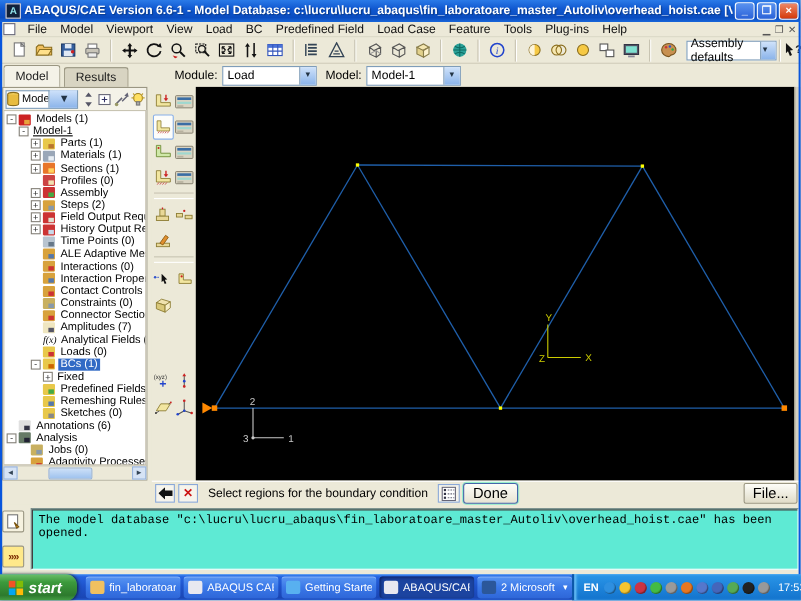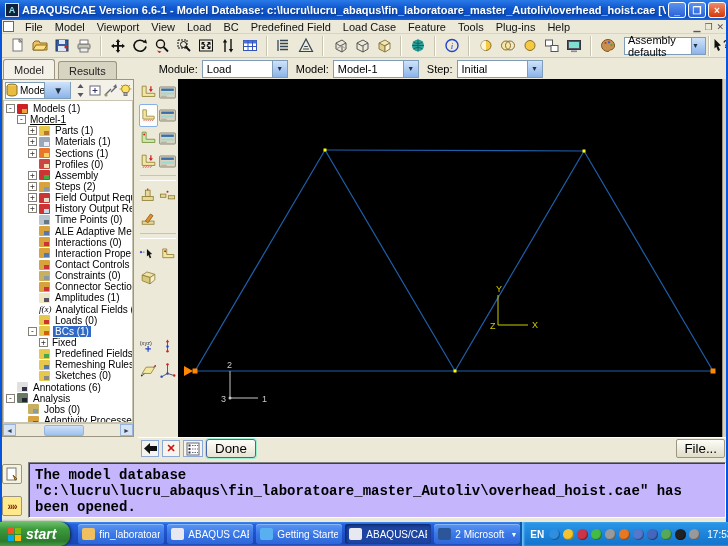--- a/index.html
+++ b/index.html
@@ -78,21 +78,21 @@
   .pr-btn { width:18px; height:17px; border:1px solid #8aa8d8; background:#f6f4ec; display:flex; align-items:center; justify-content:center; font-weight:bold; }
   #prompt-text { padding:0 6px; }
   #done-btn { border:1px solid #4466aa; border-radius:3px; background:linear-gradient(180deg,#fdfdf8,#e8e4d4); padding:1px 8px; box-shadow:0 0 0 1px #9ec; }
   #sets-btn { margin-left:auto; border:1px solid #9a9682; border-radius:2px; background:linear-gradient(180deg,#fdfdf8,#e0dcc8); padding:1px 7px; }
 
   
   #msgarea { left:0; top:459px; width:728px; height:62px; background:#ece9d8; display:flex; padding:3px 2px 3px 2px; gap:2px; }
   #msg-gutter { width:24px; display:flex; flex-direction:column; justify-content:space-between; padding:2px 0; }
   .gut-btn { width:20px; height:20px; border:1px solid #9a9682; border-radius:2px; background:#f6f2e0; display:flex; align-items:center; justify-content:center; }
   .gut-btn.y { background:#ffe98a; color:#7a2a00; font-weight:bold; font-size:10px; letter-spacing:-1px; }
-  #msg-box { flex:1; background:#c4b5fd; border:1px solid #808080; border-right-color:#fff; border-bottom-color:#fff; box-shadow:inset 1px 1px 0 #404040; padding:4px 6px; font-family:"Liberation Mono","DejaVu Sans Mono",monospace; font-size:14px; color:#000;font-weight:bold; }
+  #msg-box { flex:1; background:#5eead4; border:1px solid #808080; border-right-color:#fff; border-bottom-color:#fff; box-shadow:inset 1px 1px 0 #404040; padding:4px 6px; font-family:"Liberation Mono","DejaVu Sans Mono",monospace; font-size:11px; color:#000; }
 
   
   #taskbar { left:0; top:522px; width:728px; height:24px; background:linear-gradient(180deg,#3f8cf3 0%,#2663e0 10%,#1e51c8 50%,#1a46b4 90%,#2a63d8 100%); display:flex; align-items:center; }
   #start-btn { height:24px; padding:0 14px 0 8px; border-radius:0 10px 10px 0; background:linear-gradient(180deg,#6cbf6c 0%,#3c9a3c 30%,#2d7a2d 80%,#45a045 100%); display:flex; align-items:center; gap:4px; color:#fff; font-weight:bold; font-style:italic; font-size:14px; box-shadow:1px 0 3px #123; }
   .flag { width:14px; height:13px; display:grid; grid-template-columns:6px 6px; grid-template-rows:6px 6px; gap:1px; }
   .flag b:nth-child(1){background:#f35325}.flag b:nth-child(2){background:#81bc06}
   .flag b:nth-child(3){background:#05a6f0}.flag b:nth-child(4){background:#ffba08}
   #tasks { display:flex; align-items:center; gap:3px; padding-left:8px; flex:1; }
   .task { width:86px; height:20px; border-radius:3px; background:linear-gradient(180deg,#5a96f2,#3a78e8 50%,#2e66d8); box-shadow:inset 0 1px 0 #8ab4f8; color:#fff; display:flex; align-items:center; gap:4px; padding:0 4px; }
   .task.active { background:#1c44a0; box-shadow:inset 1px 1px 3px #0a1f60; }
@@ -347,27 +347,20 @@
           <span class="combo-arrow">▼</span>
         </div>
       </div>
       <div class="ctx-field">
         <span>Model:</span>
         <div class="ctx-combo">
           <span>Model-1</span>
           <span class="combo-arrow">▼</span>
         </div>
       </div>
-      <div class="ctx-field">
-        <span>Step:</span>
-        <div class="ctx-combo">
-          <span>Initial</span>
-          <span class="combo-arrow">▼</span>
-        </div>
-      </div>
     </div>
 </div>
 
 <div class="abs" id="tree-panel">
   <div id="tree-toolbar">
     <div id="tree-combo">
       <svg width="12" height="14" viewBox="0 0 12 14">
           <ellipse cx="6" cy="3" rx="5" ry="2" fill="#f2d060" stroke="#8a6d1d"></ellipse>
           <path d="M1 3v8c0 1.1 2.2 2 5 2s5-.9 5-2V3" fill="#e8bc40" stroke="#8a6d1d"></path>
         </svg>
@@ -518,21 +511,21 @@
         <span class="ticon" style="background: rgb(216, 162, 60);">
           <i style="background:#cc3333"></i>
         </span>
         <span class="t-label">Connector Sections (0)</span>
       </div>
       <div class="tree-row" style="padding-left: 22px;">
         <span class="exp-spacer"></span>
         <span class="ticon" style="background: rgb(239, 230, 192);">
           <i style="background:#556"></i>
         </span>
-        <span class="t-label">Amplitudes (1)</span>
+        <span class="t-label">Amplitudes (7)</span>
       </div>
       <div class="tree-row" style="padding-left: 22px;">
         <span class="exp-spacer"></span>
         <span class="fx">f(x)</span>
         <span class="t-label">Analytical Fields (0)</span>
       </div>
       <div class="tree-row" style="padding-left: 22px; align-items: center;">
         <span class="exp-spacer"></span>
         <span class="ticon" style="background: rgb(232, 200, 74);">
           <i style="background:#cc3333"></i>
@@ -795,20 +788,21 @@
 <div class="abs" id="vp-right-strip"></div>
 
 <div class="abs" id="promptbar-left-fill"></div>
 <div class="abs" id="promptbar">
   <div class="pr-btn">
     <svg width="13" height="11" viewBox="0 0 13 11">
         <path d="M6 0v3h7v5H6v3L0 5.5z" fill="#111"></path>
       </svg>
   </div>
   <div class="pr-btn" style="color:#cc1111">✕</div>
+  <span id="prompt-text">Select regions for the boundary condition</span>
   <div class="pr-btn" style="width:20px">
     <svg width="14" height="14" viewBox="0 0 14 14">
         <rect x="1" y="1" width="12" height="12" fill="#fff" stroke="#667"></rect>
         <rect x="2.5" y="2.5" width="2" height="2" fill="#334"></rect>
         <rect x="2.5" y="6" width="2" height="2" fill="#334"></rect>
         <rect x="2.5" y="9.5" width="2" height="2" fill="#334"></rect>
         <path d="M6 3.5h6M6 7h6M6 10.5h6" stroke="#667" stroke-dasharray="1.5 1"></path>
       </svg>
   </div>
   <button id="done-btn">Done</button>

